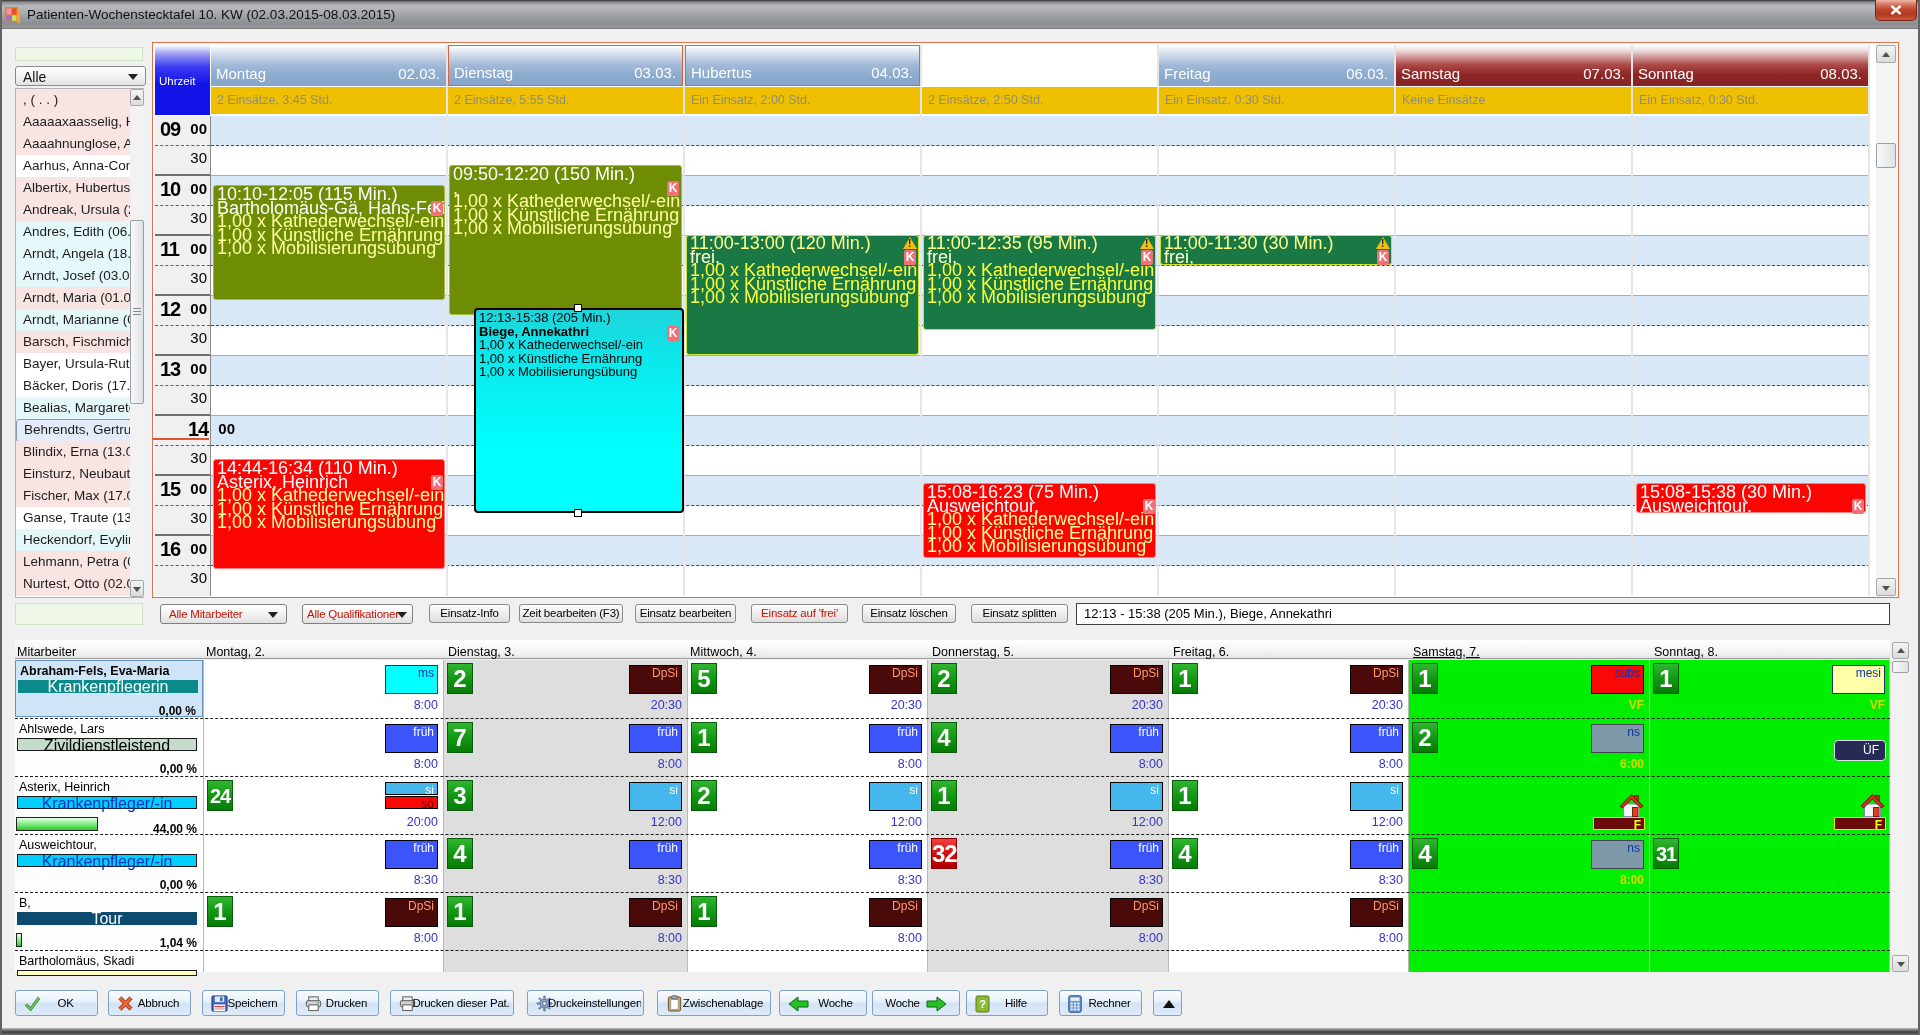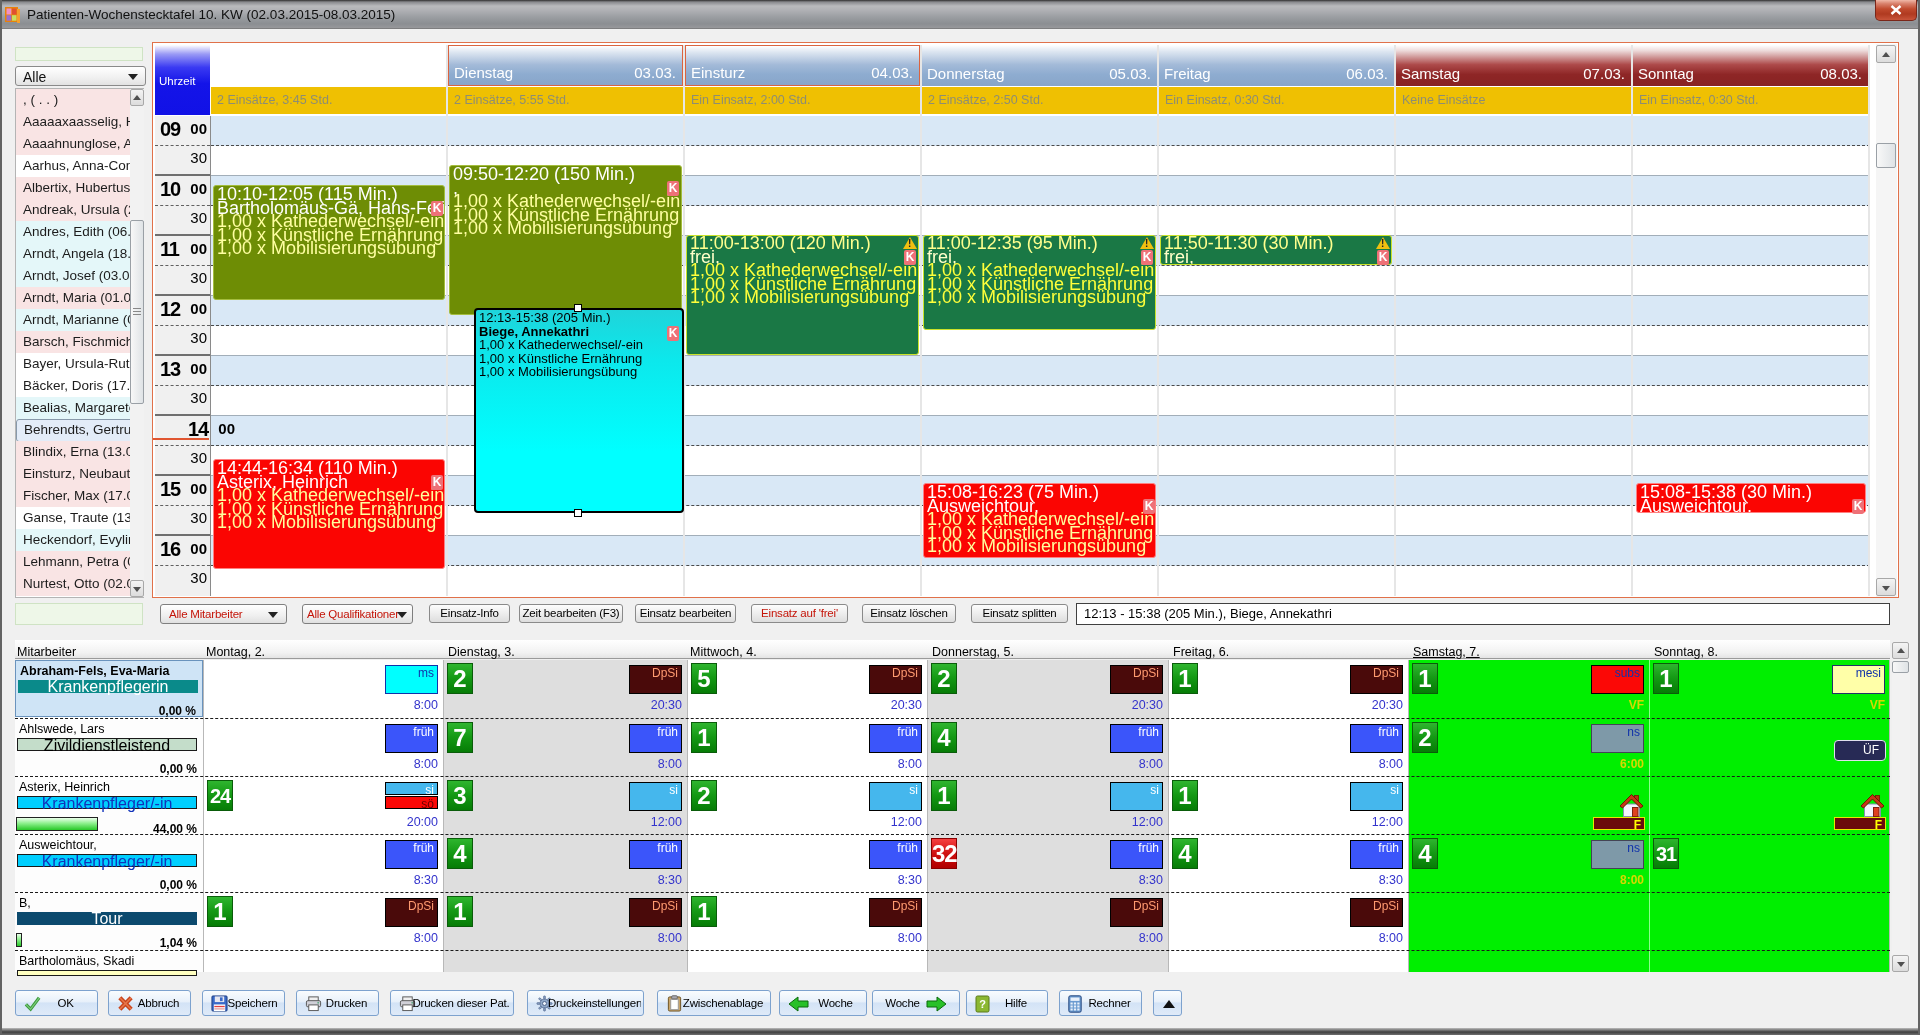--- a/index.html
+++ b/index.html
@@ -158,38 +158,38 @@
   </div>
 <div class="sthumb" style="left:130px;top:220px;width:14px;height:184px;"></div>
 <div class="abs" style="left:133px;top:308px;width:8px;height:1px;background:#888"></div>
 <div class="abs" style="left:133px;top:311px;width:8px;height:1px;background:#888"></div>
 <div class="abs" style="left:133px;top:314px;width:8px;height:1px;background:#888"></div>
 <div class="grnbox" style="left:15px;top:603px;width:128px;height:22px;"></div>
 <div class="cal">
 <div class="uhr">
       <div style="position:absolute;left:4px;top:30px;">Uhrzeit</div>
     </div>
+<div class="dayhead" style="left:58px;width:235px;">
+      <span class="dh-name">Montag</span>
+      <span class="dh-date">02.03.</span>
+    </div>
 <div class="ybar" style="left:58px;width:235px;"><span>2 Einsätze, 3:45 Std.</span></div>
 <div class="gridbg" style="left:58px;width:235px;"></div>
 <div class="dayhead today" style="left:295px;width:235px;">
       <span class="dh-name">Dienstag</span>
       <span class="dh-date">03.03.</span>
     </div>
 <div class="ybar" style="left:295px;width:235px;"><span>2 Einsätze, 5:55 Std.</span></div>
 <div class="gridbg" style="left:295px;width:235px;"></div>
 <div class="dayhead today" style="left:532px;width:235px;">
-      <span class="dh-name">Einsturz</span>
+      <span class="dh-name">Hubertus</span>
       <span class="dh-date">04.03.</span>
     </div>
 <div class="ybar" style="left:532px;width:235px;"><span>Ein Einsatz, 2:00 Std.</span></div>
 <div class="gridbg" style="left:532px;width:235px;"></div>
-<div class="dayhead" style="left:769px;width:235px;">
-      <span class="dh-name">Donnerstag</span>
-      <span class="dh-date">05.03.</span>
-    </div>
 <div class="ybar" style="left:769px;width:235px;"><span>2 Einsätze, 2:50 Std.</span></div>
 <div class="gridbg" style="left:769px;width:235px;"></div>
 <div class="dayhead" style="left:1006px;width:235px;">
       <span class="dh-name">Freitag</span>
       <span class="dh-date">06.03.</span>
     </div>
 <div class="ybar" style="left:1006px;width:235px;"><span>Ein Einsatz, 0:30 Std.</span></div>
 <div class="gridbg" style="left:1006px;width:235px;"></div>
 <div class="dayhead we" style="left:1243px;width:235px;">
       <span class="dh-name">Samstag</span>
@@ -321,21 +321,21 @@
 <div class="ev dgrn" style="left:923px;top:235px;width:233px;height:95px;">
 <div style="padding:1px 0 0 3px;"><span class="tt">11:00-12:35 (95 Min.)</span><br><span class="nm">frei,</span><br>1,00 x Kathederwechsel/-ein<br>1,00 x Künstliche Ernährung<br>1,00 x Mobilisierungsübung</div>
   </div>
 <div class="warn" style="left:1140px;top:237px;"></div>
 <div class="kbadge" style="left:1141px;top:250px;">K</div>
 <div class="ev redev" style="left:923px;top:483px;width:233px;height:75px;">
 <div style="padding:2px 0 0 3px;"><span class="tt">15:08-16:23 (75 Min.)<br>Ausweichtour,</span><br>1,00 x Kathederwechsel/-ein<br>1,00 x Künstliche Ernährung<br>1,00 x Mobilisierungsübung</div>
   </div>
 <div class="kbadge" style="left:1143px;top:499px;">K</div>
 <div class="ev dgrn" style="left:1160px;top:235px;width:232px;height:30px;">
-<div style="padding:1px 0 0 3px;"><span class="tt">11:50-11:30 (30 Min.)</span><br><span class="nm">frei,</span></div>
+<div style="padding:1px 0 0 3px;"><span class="tt">11:00-11:30 (30 Min.)</span><br><span class="nm">frei,</span></div>
   </div>
 <div class="warn" style="left:1376px;top:237px;"></div>
 <div class="kbadge" style="left:1377px;top:250px;">K</div>
 <div class="ev redev" style="left:1636px;top:483px;width:230px;height:30px;">
 <div style="padding:2px 0 0 3px;"><span class="tt">15:08-15:38 (30 Min.)<br>Ausweichtour,</span></div>
   </div>
 <div class="kbadge" style="left:1852px;top:499px;">K</div>
 <div class="cyanev" style="left:474px;top:308px;width:210px;height:205px;">
 <div style="padding:1px 0 0 3px;">12:13-15:38 (205 Min.)<br><b>Biege, Annekathri</b><br>1,00 x Kathederwechsel/-ein<br>1,00 x Künstliche Ernährung<br>1,00 x Mobilisierungsübung</div>
   </div>

